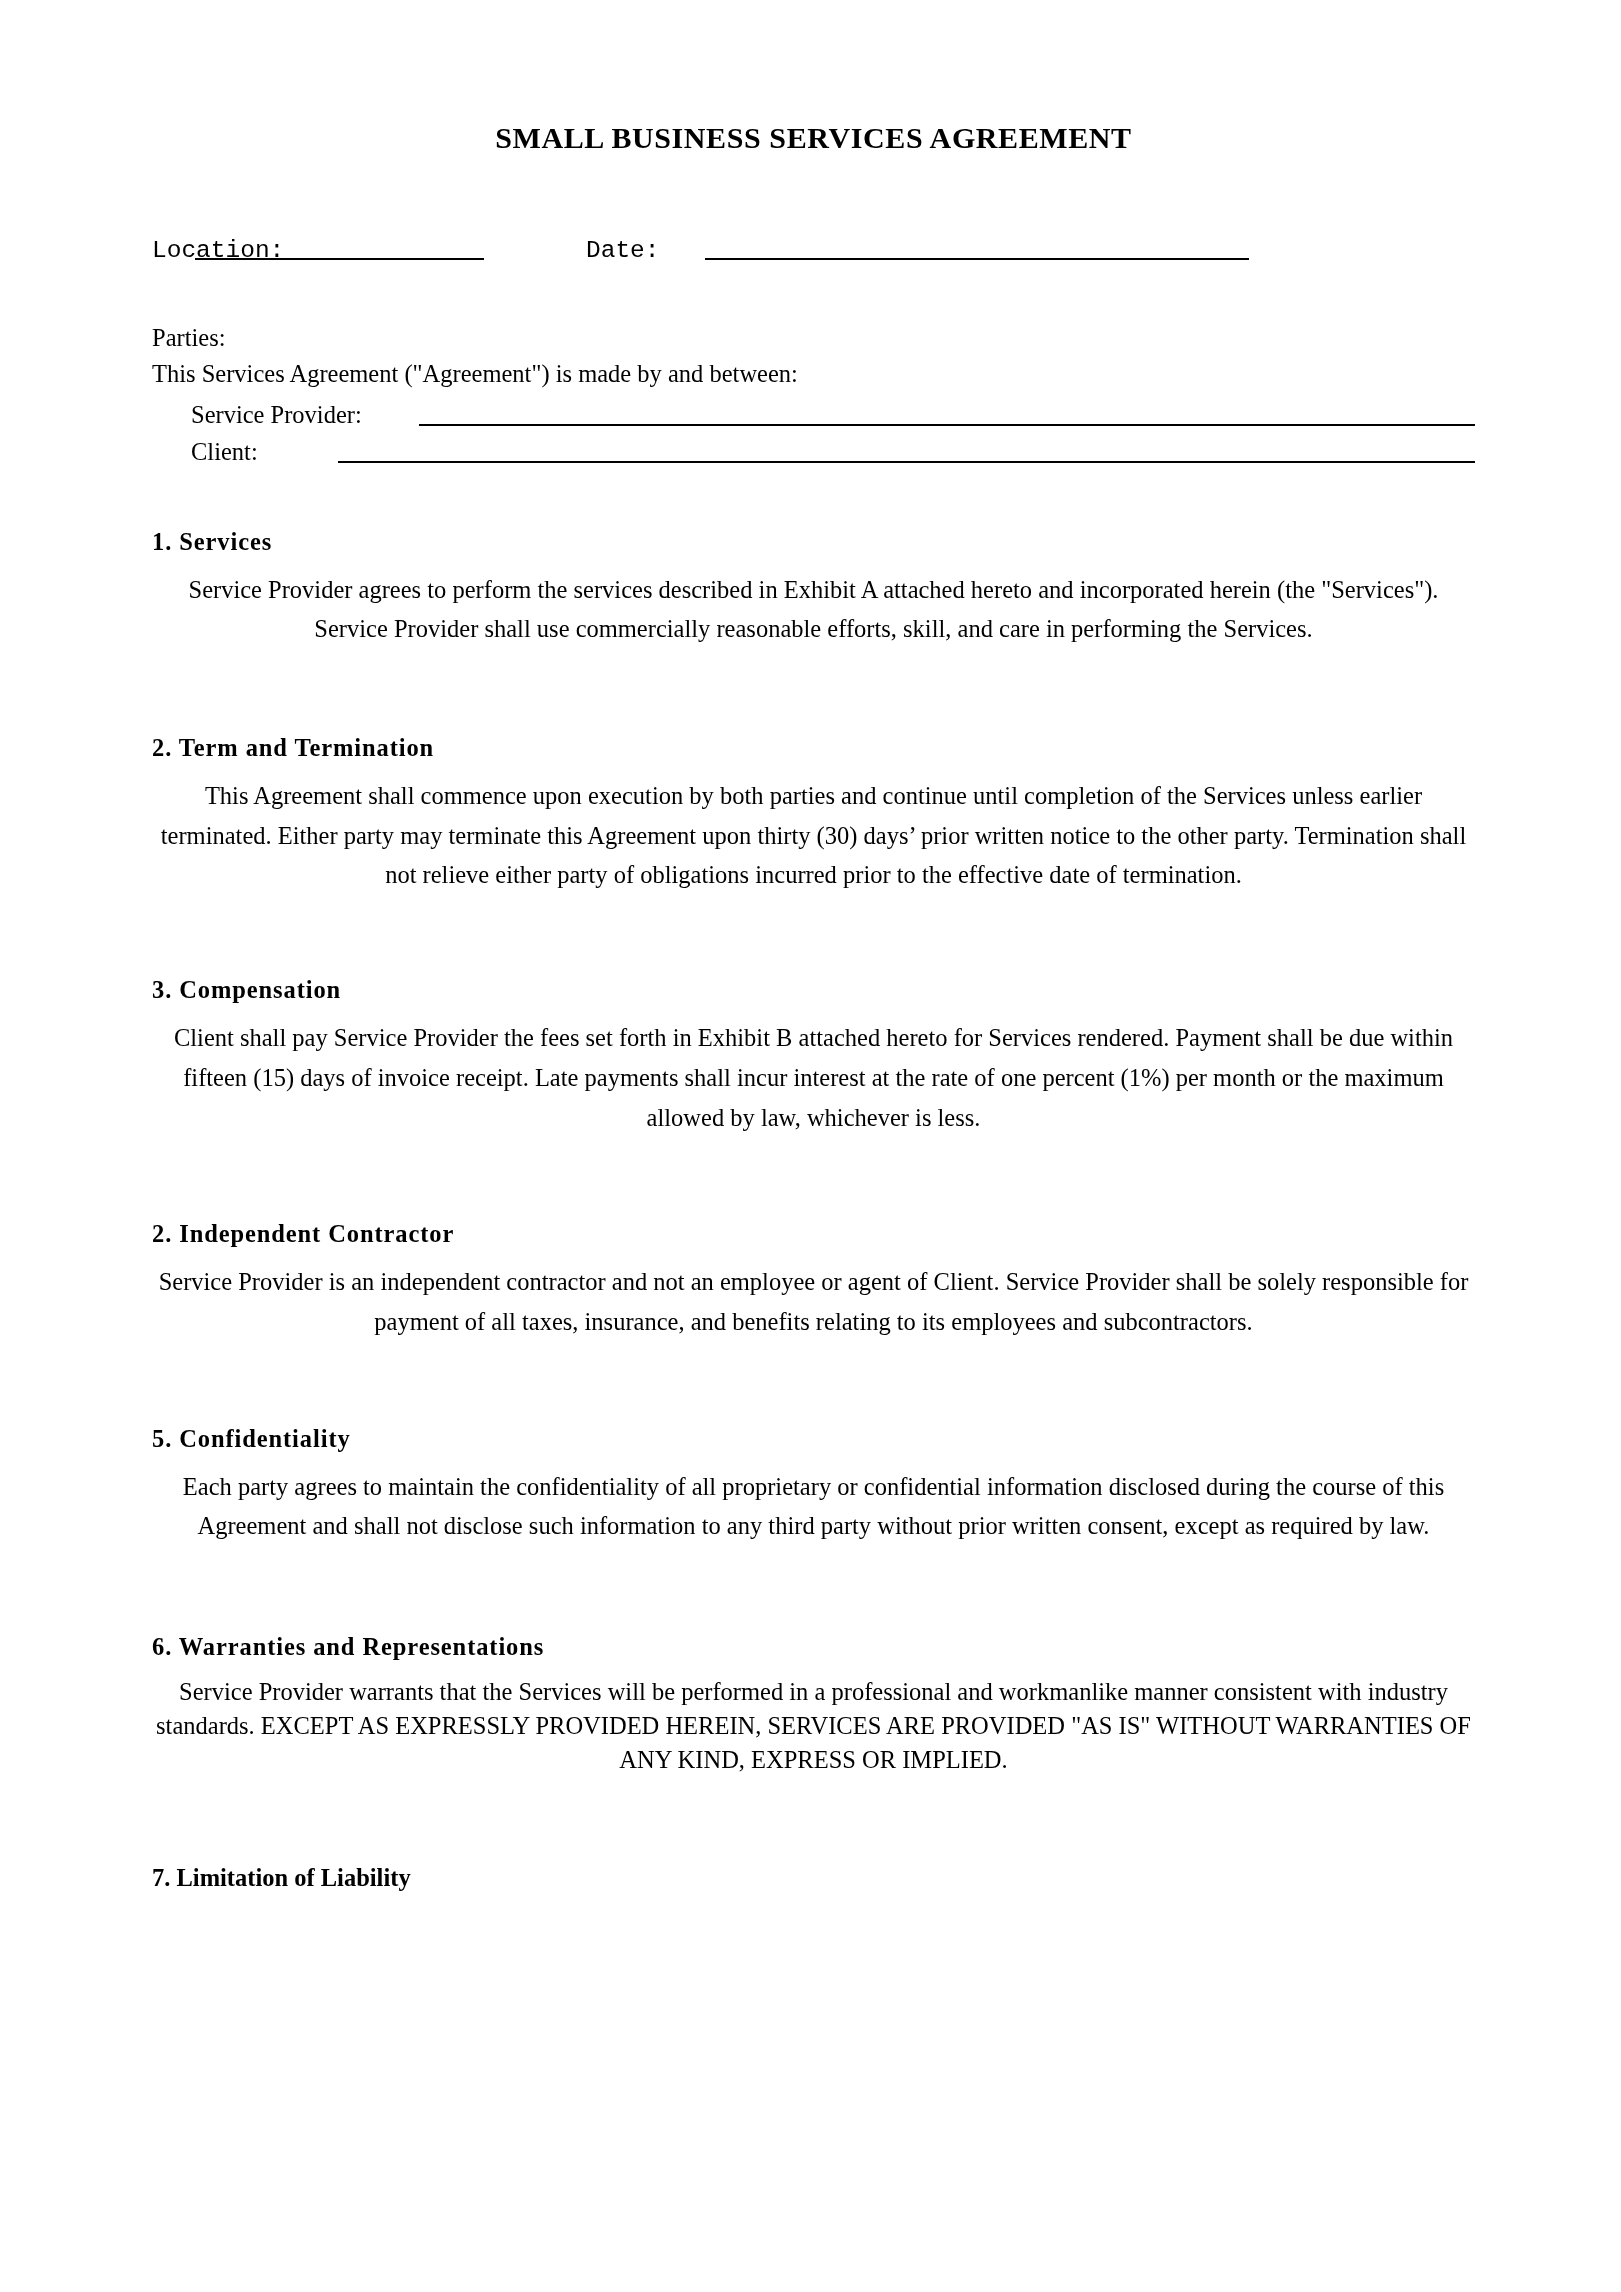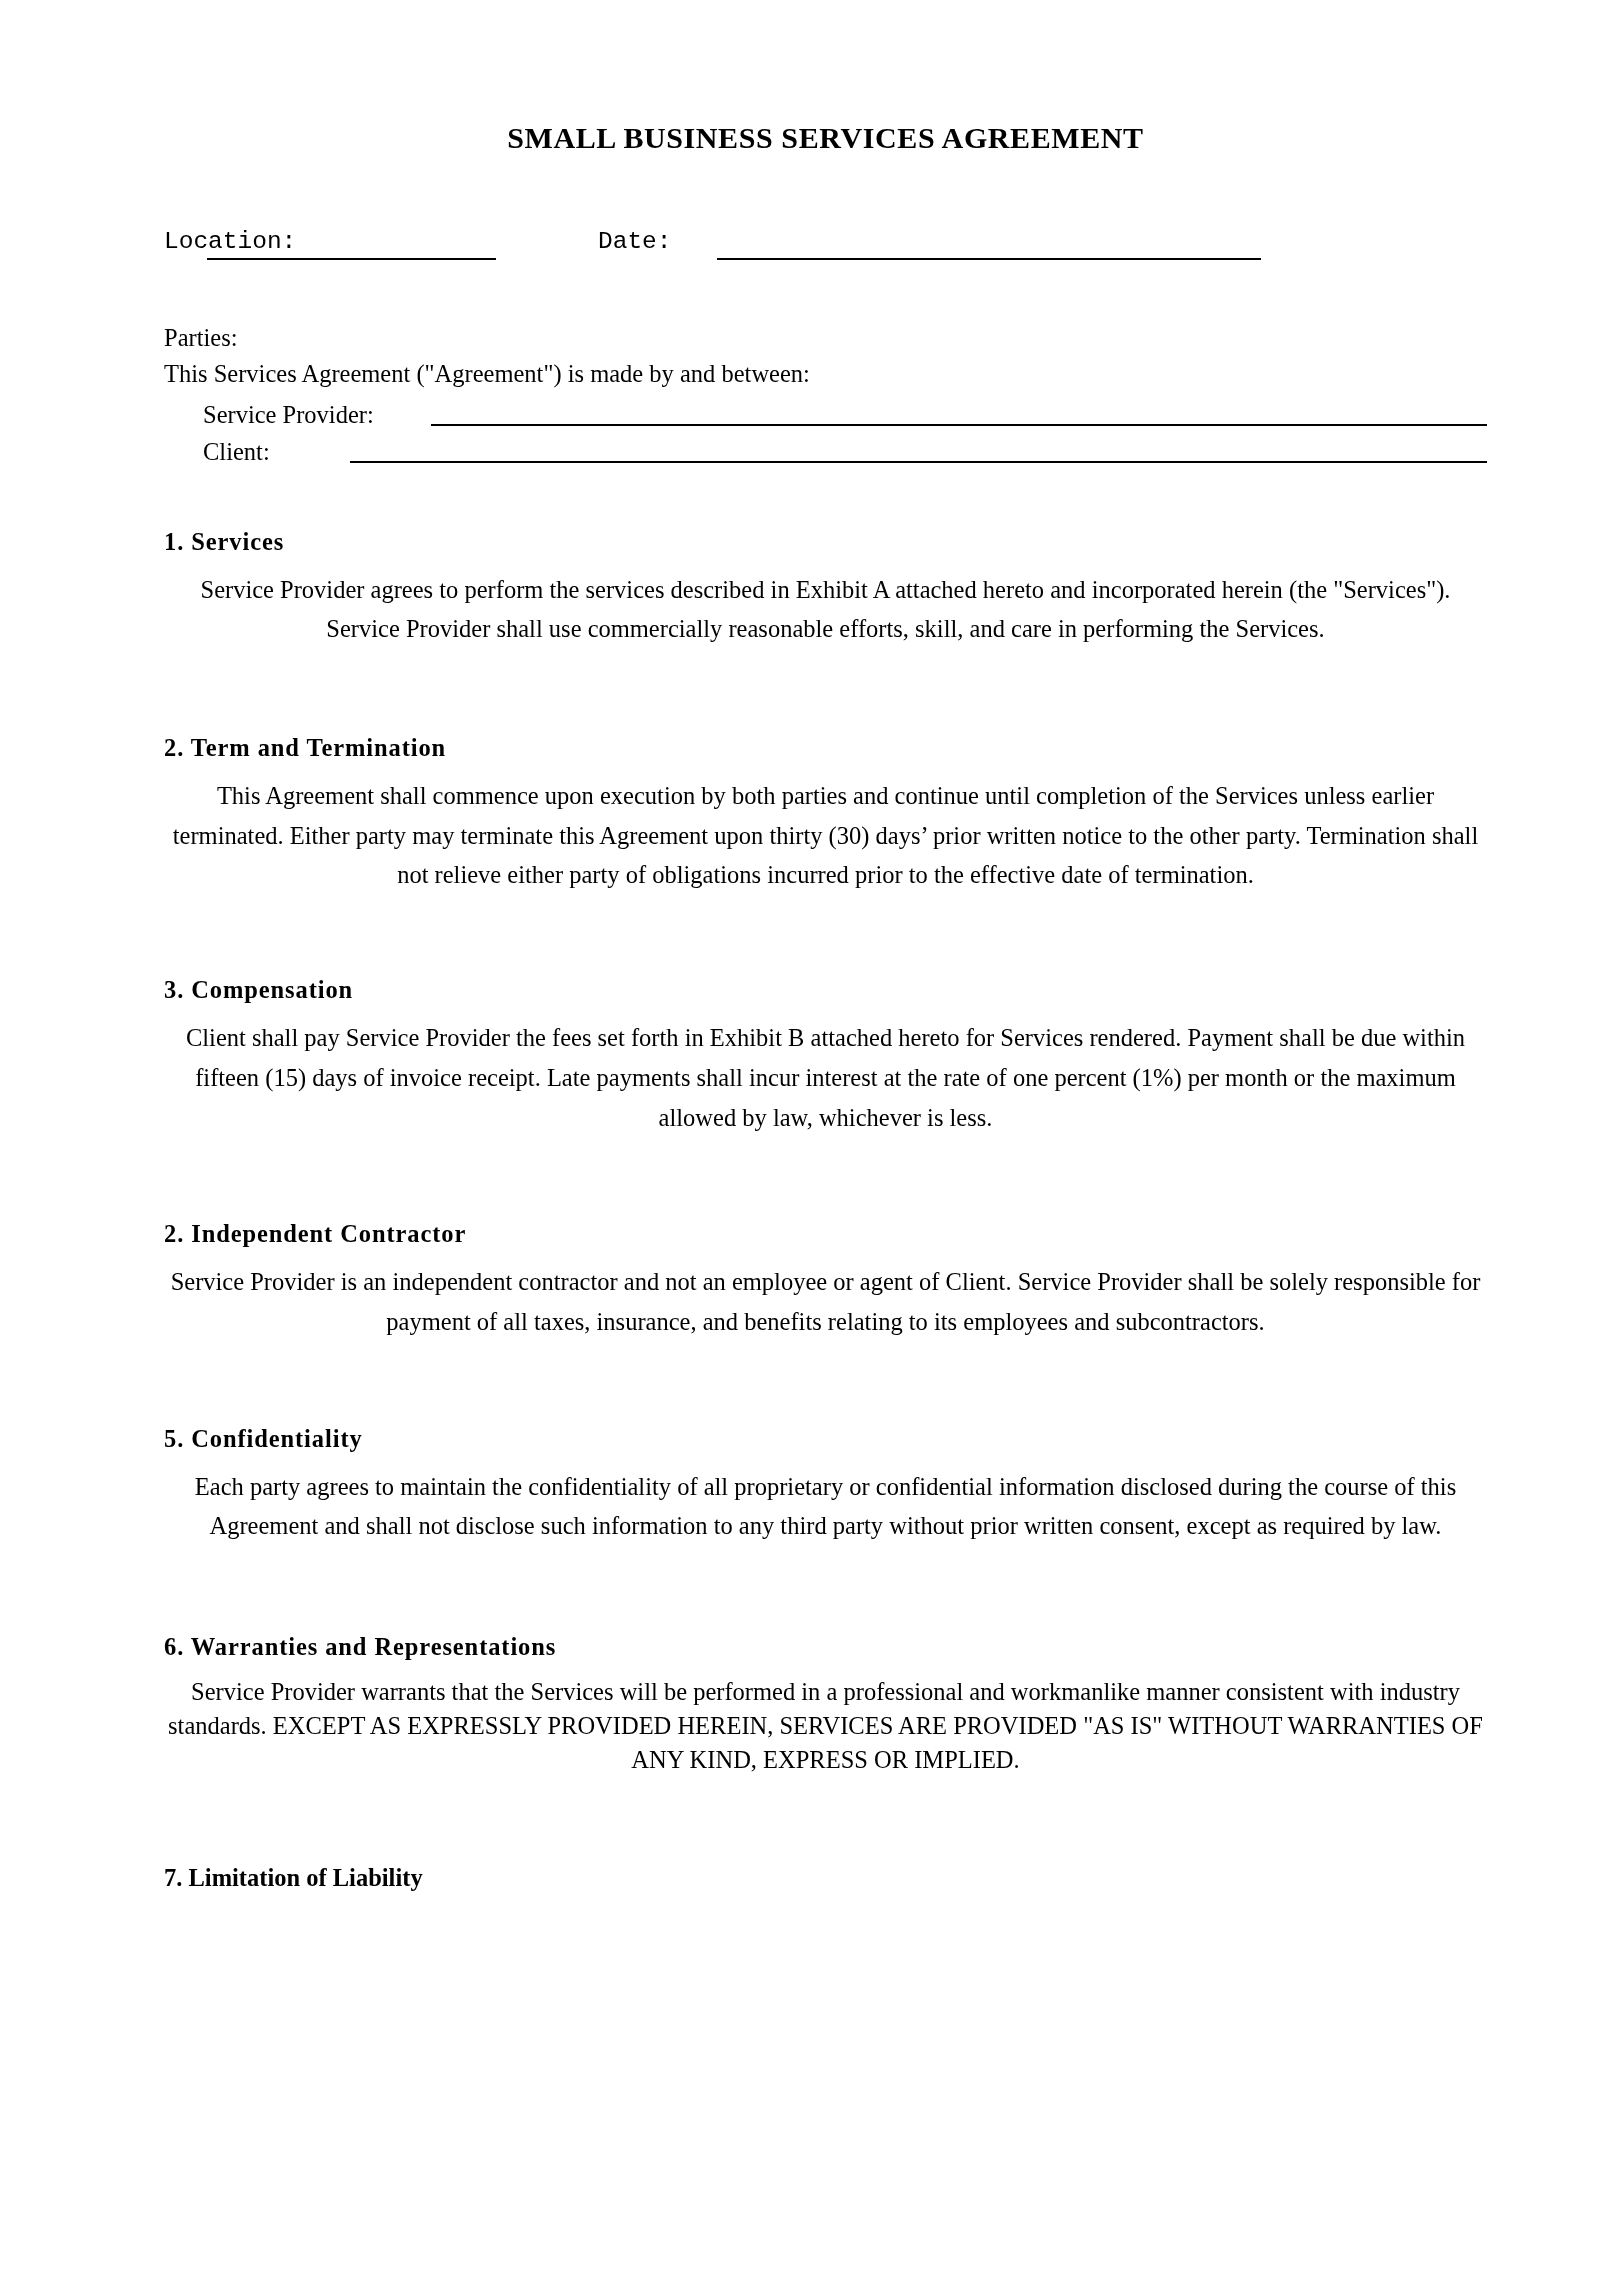--- a/index.html
+++ b/index.html
@@ -12,40 +12,40 @@
     width: 1621px;
     height: 2293px;
     background: #ffffff;
     margin: 0 auto;
     font-family: "Liberation Serif", "DejaVu Serif", serif;
     color: #000000;
     overflow: hidden;
   }
   .content {
     position: absolute;
-    left: 164px;
+    left: 152px;
     top: 0;
     width: 1323px;
   }
 
   
   .doc-title {
     text-align: center;
     font-size: 30px;
     line-height: 1.2;
     letter-spacing: 0.6px;
     margin: 0;
     padding-top: 120px;
     white-space: nowrap;
   }
 
   
   .fill-row {
     display: flex;
-    align-items: flex-start;
+    align-items: flex-end;
     font-size: 24.5px;
     line-height: 1.0;
     height: 33px;
     gap: 9px;
   }
   .fill-row .label {
     white-space: nowrap;
     font-family: Liberation Mono, monospace;
   }
   .rule {

